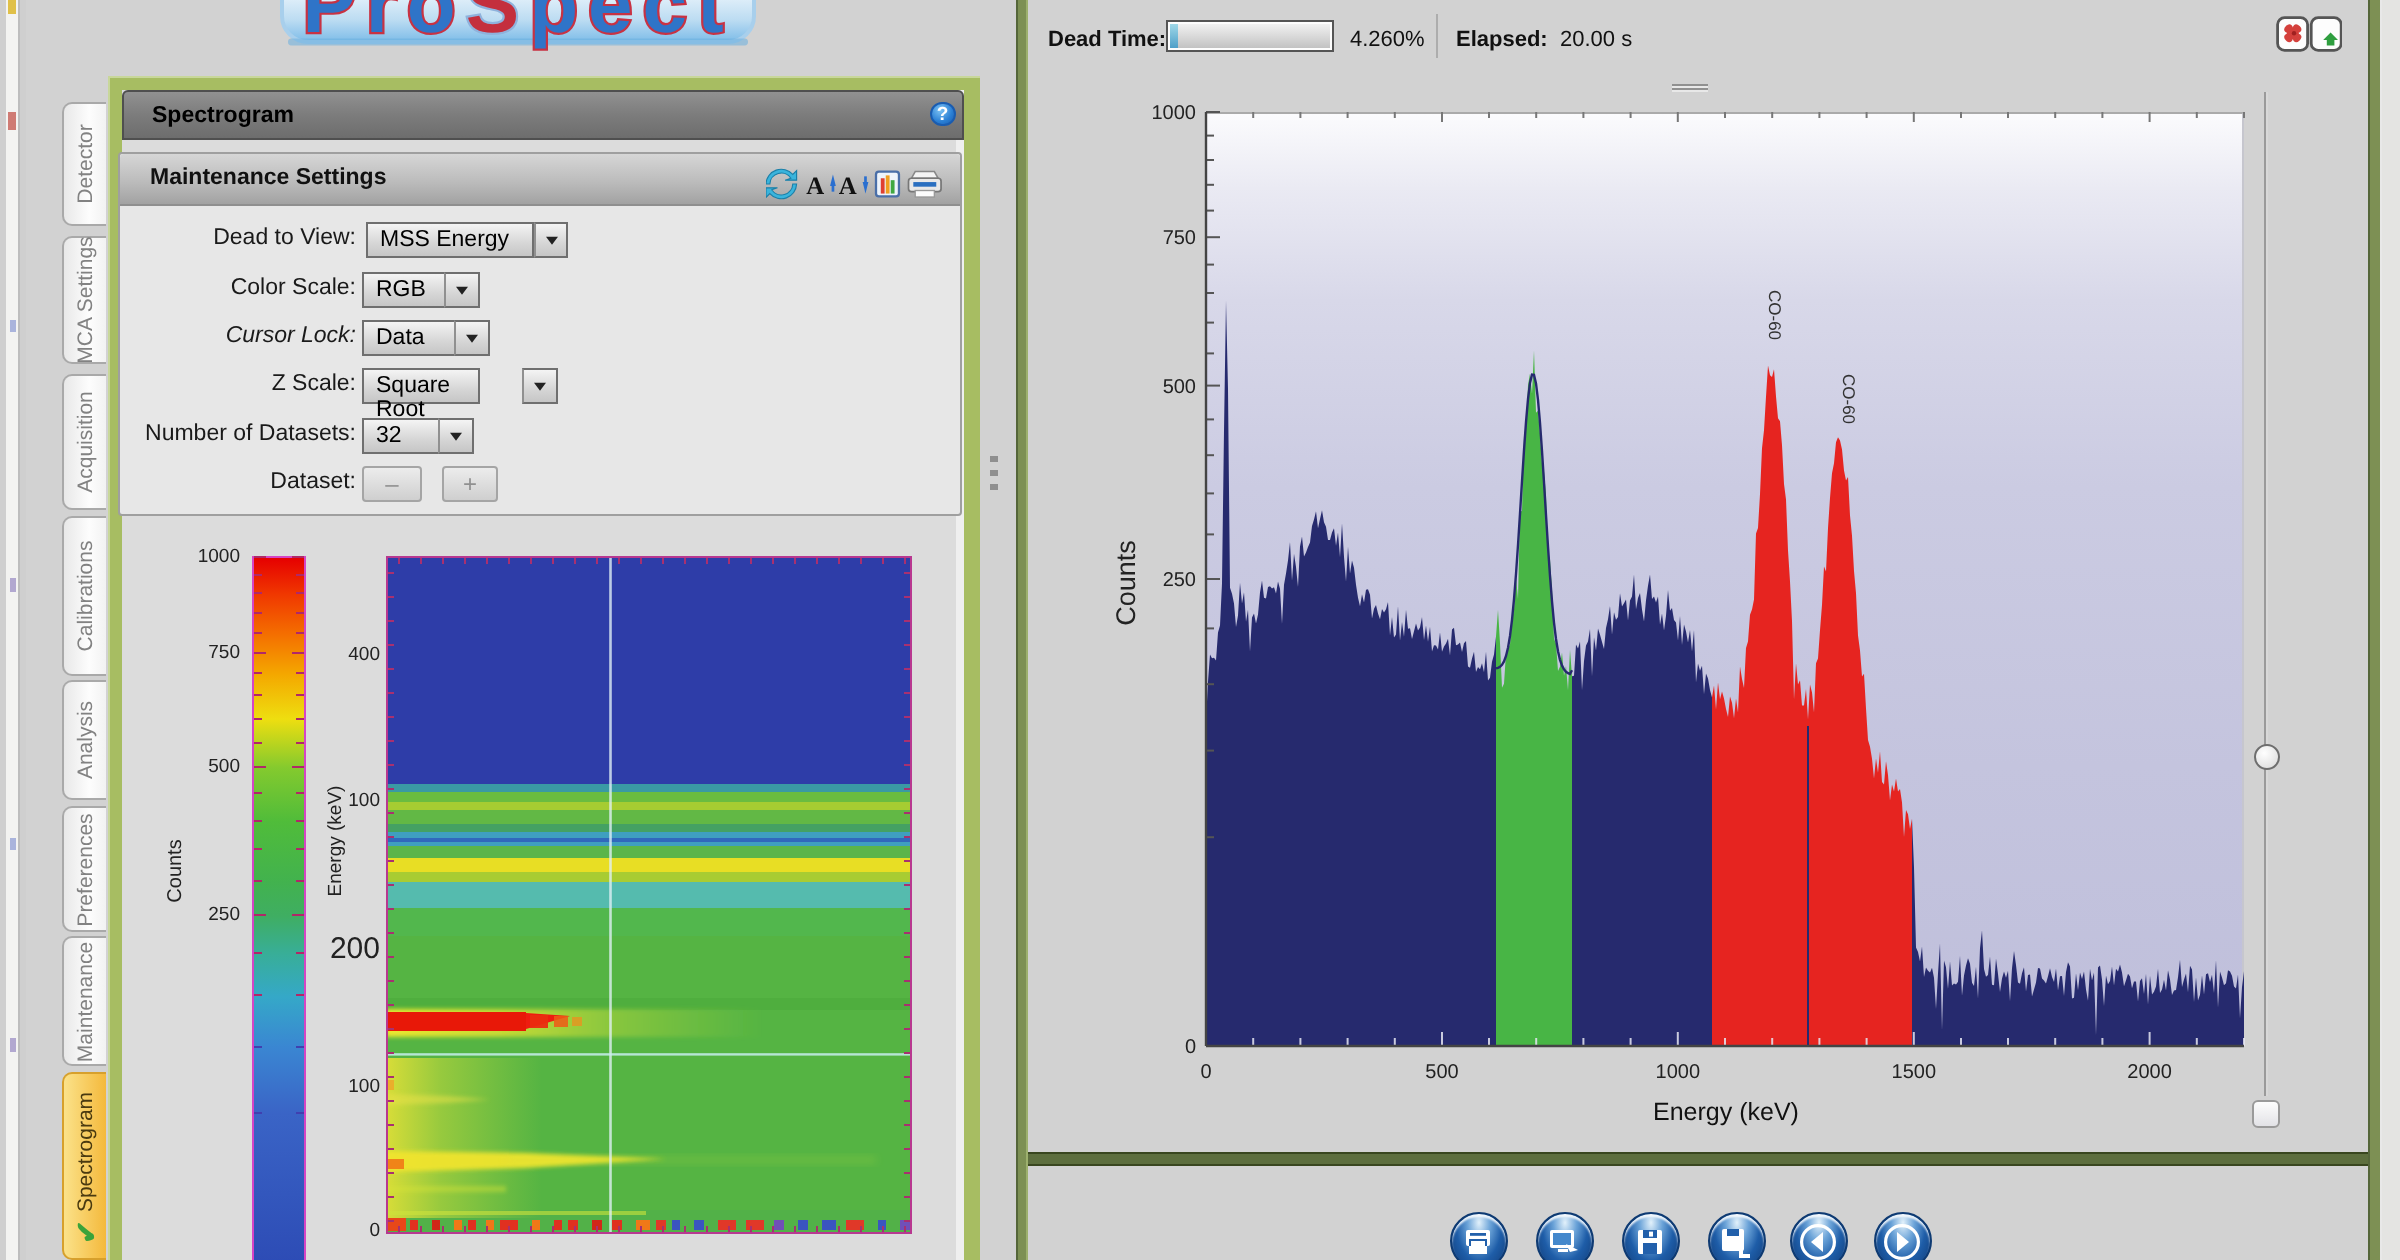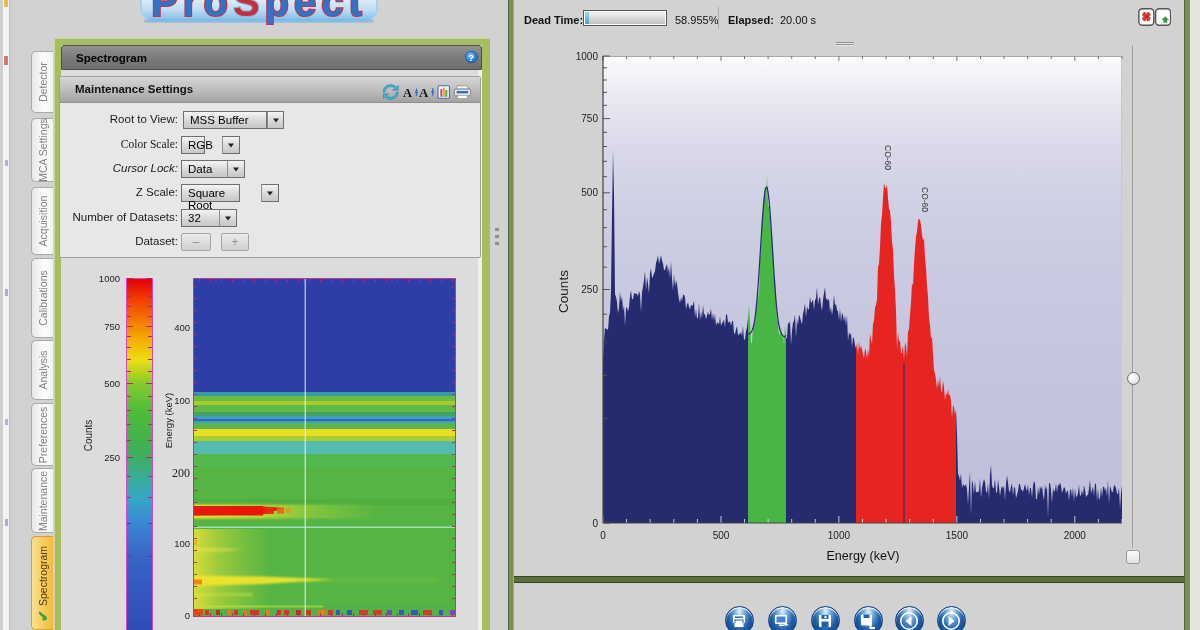--- a/index.html
+++ b/index.html
@@ -161,25 +161,25 @@
     <rect x="65.2" y="6" width="2" height="7" fill="#40a840"></rect>
   </g>
   <g>
     <path d="M76 5 L78 1.5 L88 1.5 L90 5 Z" fill="#f4f4f4" stroke="#888" stroke-width="0.8"></path>
     <rect x="74.5" y="5" width="17" height="7" rx="1.5" fill="#e8e8e8" stroke="#777" stroke-width="0.9"></rect>
     <rect x="77" y="7" width="12" height="2.4" fill="#2a6fc0"></rect>
     <rect x="78" y="11.4" width="10" height="3.4" fill="#fcfcfc" stroke="#999" stroke-width="0.7"></rect>
   </g>
 </svg>
 
-<div class="lbl abs" style="left:58px;top:113px;">Root to View:</div>
-<div class="dd abs" style="left:183px;top:111px;width:84px;">MSS Buffer</div>
+<div class="lbl abs" style="left:58px;top:113px;">Dead to View:</div>
+<div class="dd abs" style="left:183px;top:111px;width:84px;">MSS Energy</div>
 <div class="db abs" style="left:267px;top:111px;width:17px;"></div>
-<div class="lbl abs" style="left:58px;top:138px;font-family:Liberation Serif, serif;">Color Scale:</div>
-<div class="dd abs" style="left:181px;top:136px;width:24px;">RGB</div>
+<div class="lbl abs" style="left:58px;top:138px;">Color Scale:</div>
+<div class="dd abs" style="left:181px;top:136px;width:42px;">RGB</div>
 <div class="db abs" style="left:222px;top:136px;width:18px;"></div>
 <div class="lbl abs" style="left:58px;top:162px;font-style:italic;">Cursor Lock:</div>
 <div class="dd abs" style="left:181px;top:160px;width:47px;">Data</div>
 <div class="db abs" style="left:227px;top:160px;width:18px;"></div>
 <div class="lbl abs" style="left:58px;top:186px;">Z Scale:</div>
 <div class="dd abs" style="left:181px;top:184px;width:59px;">Square Root</div>
 <div class="db abs" style="left:261px;top:184px;width:18px;"></div>
 <div class="lbl abs" style="left:58px;top:211px;">Number of Datasets:</div>
 <div class="dd abs" style="left:181px;top:209px;width:39px;">32</div>
 <div class="db abs" style="left:219px;top:209px;width:18px;"></div>
@@ -420,36 +420,36 @@
 <rect x="0" y="308" width="4" height="1" fill="#a83070"></rect>
 <rect x="259" y="308" width="4" height="1" fill="#a83070"></rect>
 <rect x="0" y="320" width="4" height="1" fill="#a83070"></rect>
 <rect x="259" y="320" width="4" height="1" fill="#a83070"></rect>
 <rect x="0" y="332" width="4" height="1" fill="#a83070"></rect>
 <rect x="259" y="332" width="4" height="1" fill="#a83070"></rect>
 <rect x="0.5" y="0.5" width="262" height="338" fill="none" stroke="#b83890" stroke-width="1"></rect>
 </svg>
 <div class="abs" style="left:160px;top:322px;width:30px;text-align:right;font-size:9.5px;color:#222;">400</div>
 <div class="abs" style="left:160px;top:395px;width:30px;text-align:right;font-size:9.5px;color:#222;">100</div>
-<div class="abs" style="left:160px;top:466px;width:30px;text-align:right;font-size:12px;color:#222;font-family:Liberation Serif, serif;">200</div>
+<div class="abs" style="left:160px;top:466px;width:30px;text-align:right;font-size:15px;color:#222;">200</div>
 <div class="abs" style="left:160px;top:538px;width:30px;text-align:right;font-size:9.5px;color:#222;">100</div>
 <div class="abs" style="left:160px;top:610px;width:30px;text-align:right;font-size:9.5px;color:#222;">0</div>
 <div class="abs" style="left:138px;top:415px;width:60px;font-size:9.5px;color:#222;transform:rotate(-90deg);text-align:center;">Energy (keV)</div>
 
 <div id="rp-right-strip" class="abs"></div>
 <div id="rp-l" class="abs"></div>
 <div id="rp-r" class="abs"></div>
 <div id="rp-div" class="abs"></div>
 
 <div class="bld abs" style="left:524px;top:14px;">Dead Time:</div>
 <div id="dtbar" class="abs">
     <div class="g"></div>
     <div class="f"></div>
   </div>
-<div class="abs" style="left:675px;top:14px;font-size:11px;color:#111;">58.955%</div>
+<div class="abs" style="left:675px;top:14px;font-size:11px;color:#111;">4.260%</div>
 <div class="abs" style="left:718px;top:7px;width:1px;height:22px;background:#adadad;"></div>
 <div class="bld abs" style="left:728px;top:14px;">Elapsed:</div>
 <div class="abs" style="left:780px;top:14px;font-size:11px;color:#111;">20.00 s</div>
 
 <svg class="abs" style="left:1138px;top:8px;" width="33" height="18" viewBox="0 0 33 18">
   <rect x="0.8" y="0.8" width="15" height="16.4" rx="3.5" fill="#fdfdfd" stroke="#555" stroke-width="1.4"></rect>
   <rect x="17.6" y="0.8" width="15" height="16.4" rx="3.5" fill="#fdfdfd" stroke="#555" stroke-width="1.4"></rect>
   <circle cx="8.4" cy="8.6" r="3" fill="#d4403c"></circle>
   <ellipse cx="6.2" cy="6.2" rx="2.3" ry="1.7" fill="#d4403c" transform="rotate(-45 6.2 6.2)"></ellipse>
   <ellipse cx="10.6" cy="6.2" rx="2.3" ry="1.7" fill="#d4403c" transform="rotate(45 10.6 6.2)"></ellipse>

